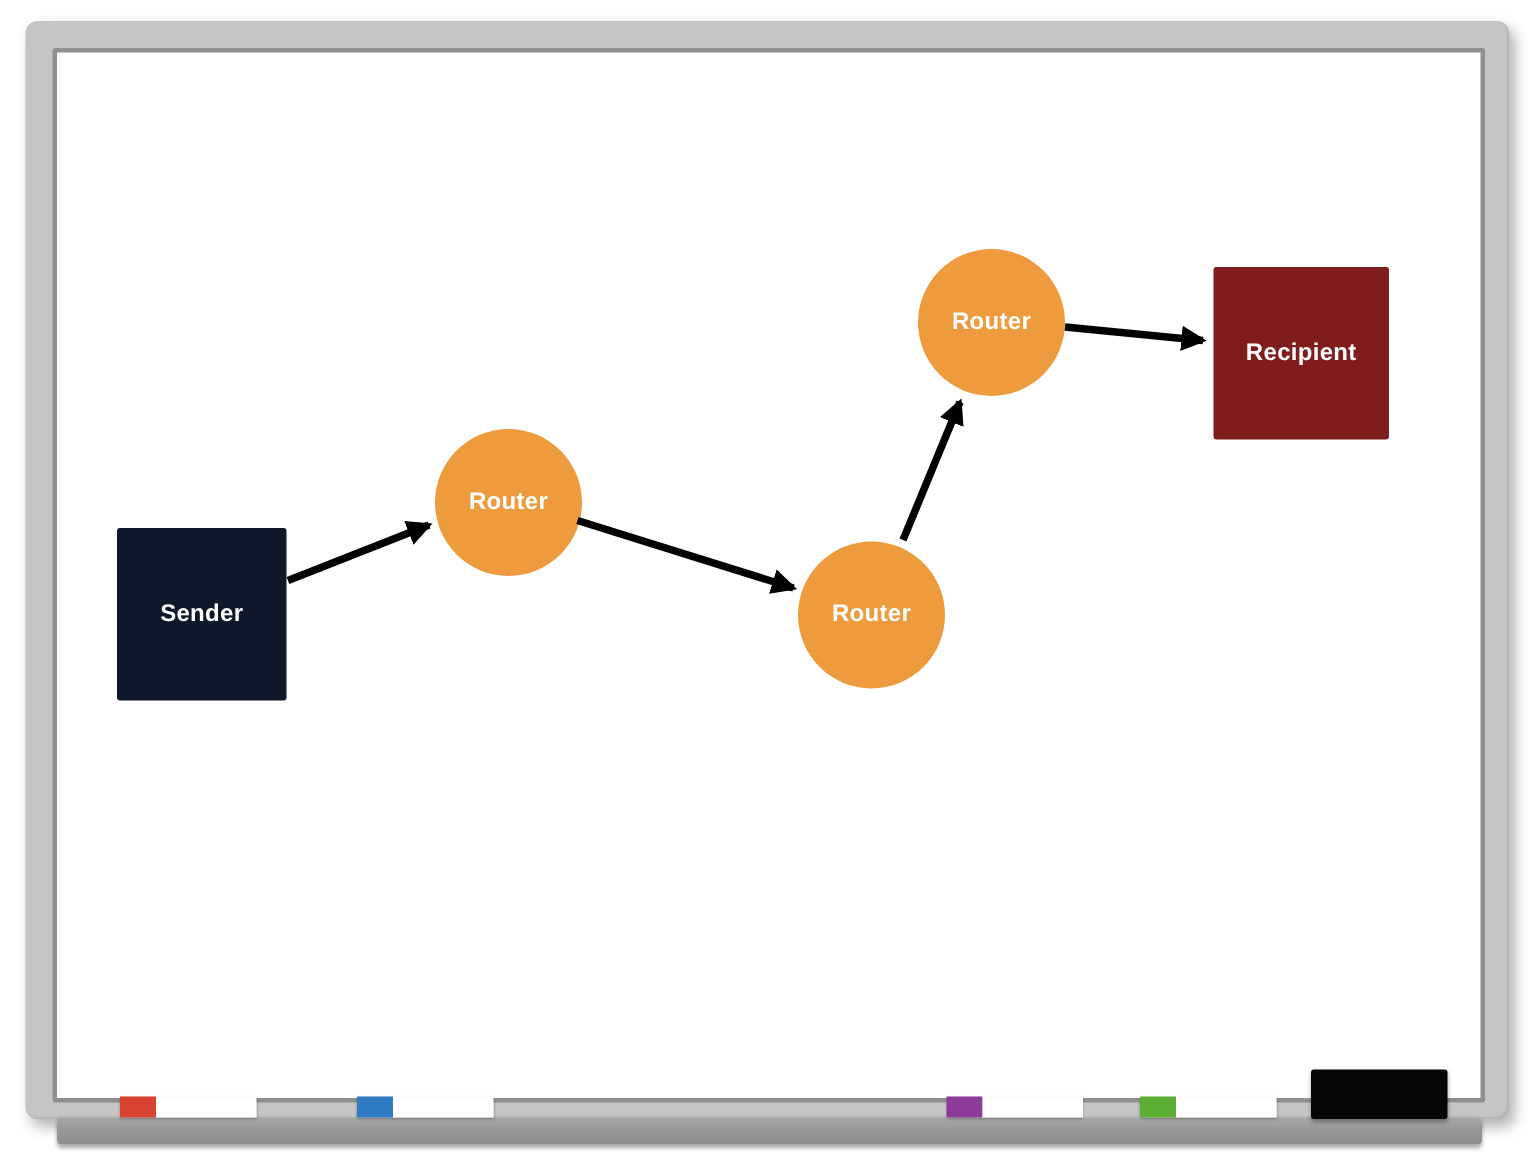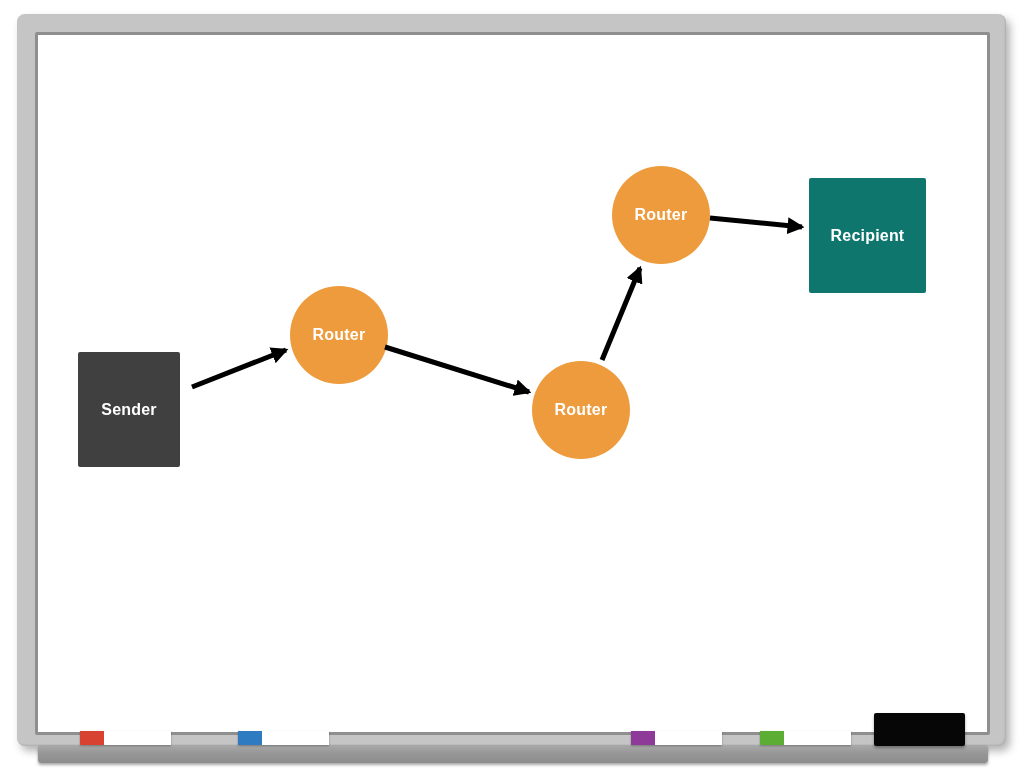--- a/index.html
+++ b/index.html
@@ -60,25 +60,25 @@
     align-items: center;
     justify-content: center;
     color: #ffffff;
     font-weight: bold;
     font-size: 16px;
     letter-spacing: 0.2px;
     z-index: 2;
   }
   .node.square { border-radius: 2px; }
   .node.circle { border-radius: 50%; }
-  .node-sender    { left: 78px;  top: 352px; width: 102px; height: 115px; background: #404040; }
+  .node-sender    { left: 78px;  top: 352px; width: 113px; height: 115px; background: #0f172a; }
   .node-router1   { left: 290px; top: 286px; width: 98px;  height: 98px;  background: #ed9b3d; }
   .node-router2   { left: 532px; top: 361px; width: 98px;  height: 98px;  background: #ed9b3d; }
   .node-router3   { left: 612px; top: 166px; width: 98px;  height: 98px;  background: #ed9b3d; }
-  .node-recipient { left: 809px; top: 178px; width: 117px; height: 115px; background: #0f766e; }
+  .node-recipient { left: 809px; top: 178px; width: 117px; height: 115px; background: #7f1d1d; }
 
   .arrows {
     left: 0; top: 0;
     width: 1024px; height: 768px;
     pointer-events: none;
     z-index: 3;
   }
 </style>
 </head>
 <body>

